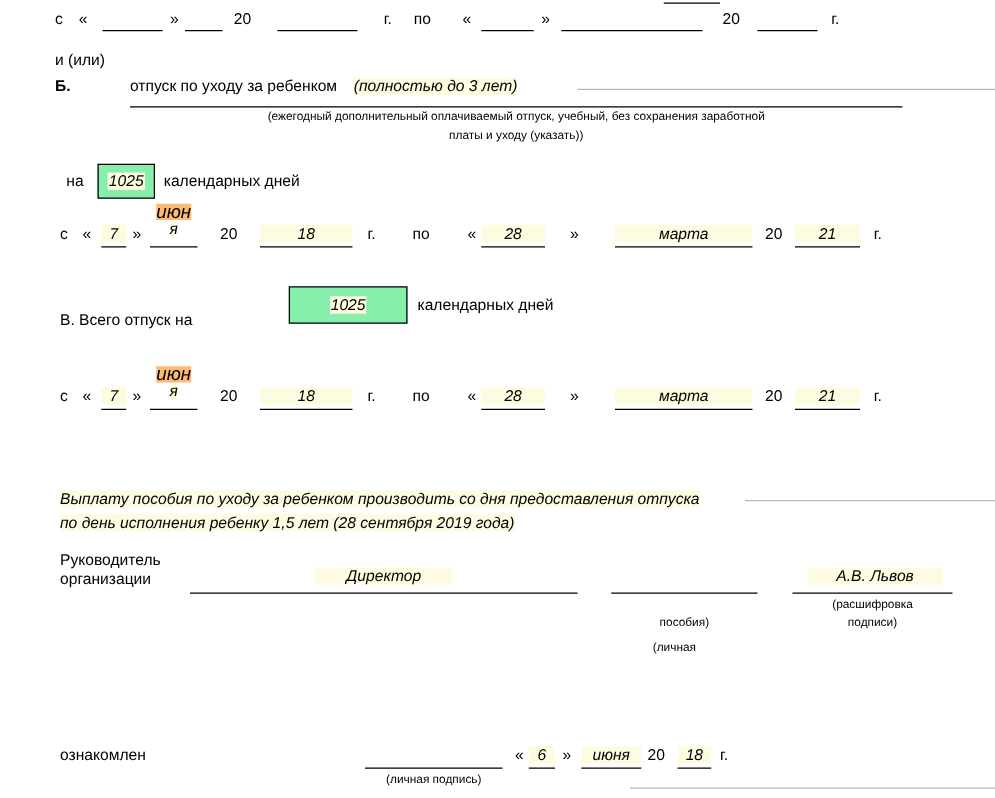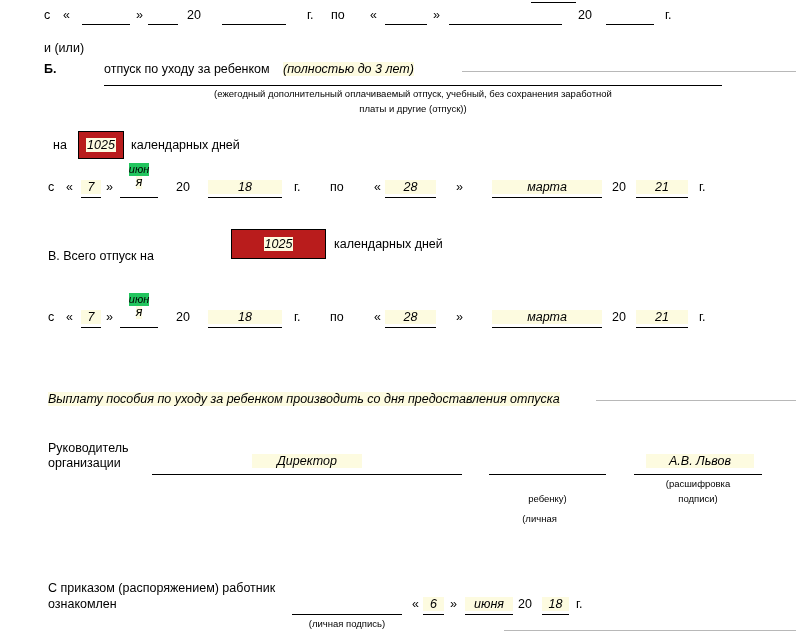--- a/index.html
+++ b/index.html
@@ -30,34 +30,34 @@
   .rule{position:absolute;height:0;border-bottom:1.4px solid #000;}
   .grayrule{position:absolute;height:0;border-bottom:1px solid #b8b8b8;}
 
   
   .box{
     position:absolute;
     border:1.4px solid #000;
     box-sizing:border-box;
     display:flex;align-items:center;justify-content:center;
     font-style:italic;font-size:12.5px;
-    background:#b91c1c;
+    background:#86efac;
   }
   .box > span{background:#fdfbe0;padding:0 1px;}
 
   
   .note{
     position:absolute;
     font-style:italic;font-size:12.5px;line-height:19px;
     color:#000;
   }
   .note span{background:#fdfbe0;}
 
   .stack{position:absolute;text-align:center;line-height:13px;}
-  .stack .top{font-style:italic;font-size:11px;background:#22c55e;display:inline-block;text-align:right;}
+  .stack .top{font-style:italic;font-size:15px;background:#fdba74;display:inline-block;text-align:right;}
   .stack .bot{font-style:italic;font-size:12.5px;background:#fdfbe0;display:inline-block;}
 </style>
 </head>
 <body>
 
 <div class="page">
 
   <div class="rule" style="left:531px;top:2px;width:45px;"></div>
 
   <div class="lbl" style="left:44px;top:8px;">с</div>
@@ -84,21 +84,21 @@
   <div class="lbl" style="left:665px;top:8px;">г.</div>
 
   <div class="lbl" style="left:44px;top:41px;">и (или)</div>
 
   <div class="lbl lbl-b" style="left:44px;top:62px;">Б.</div>
   <div class="lbl" style="left:104px;top:62px;">отпуск по уходу за ребенком</div>
   <div class="hw" style="left:283px;top:62px;">(полностью до 3 лет)</div>
   <div class="grayrule" style="left:462px;top:71px;width:334px;"></div>
   <div class="rule" style="left:104px;top:85px;width:618px;"></div>
   <div class="cap" style="left:104px;top:88px;width:618px;">(ежегодный дополнительный оплачиваемый отпуск, учебный, без сохранения заработной</div>
-  <div class="cap" style="left:104px;top:103px;width:618px;">платы и другие (отпуск))</div>
+  <div class="cap" style="left:104px;top:103px;width:618px;">платы и уходу (указать))</div>
 
   <div class="lbl" style="left:53px;top:138px;">на</div>
   <div class="box" style="left:78px;top:131px;width:46px;height:28px;">
     <span>1025</span>
   </div>
   <div class="lbl" style="left:131px;top:138px;">календарных дней</div>
 
   <div class="lbl" style="left:48px;top:180px;">с</div>
   <div class="lbl" style="left:66px;top:180px;">«</div>
   <div class="hw" style="left:81px;top:180px;width:20px;">7</div>
@@ -152,39 +152,39 @@
   <div class="lbl" style="left:456px;top:310px;">»</div>
   <div class="hw" style="left:492px;top:310px;width:110px;">марта</div>
   <div class="rule" style="left:492px;top:327px;width:110px;"></div>
   <div class="lbl" style="left:612px;top:310px;">20</div>
   <div class="hw" style="left:636px;top:310px;width:52px;">21</div>
   <div class="rule" style="left:636px;top:327px;width:52px;"></div>
   <div class="lbl" style="left:699px;top:310px;">г.</div>
 
   <div class="note" style="left:48px;top:390px;width:560px;">
     <span>Выплату пособия по уходу за ребенком производить со дня предоставления отпуска</span><br>
+    <span>по день исполнения ребенку 1,5 лет (28 сентября 2019 года)</span>
   </div>
   <div class="grayrule" style="left:596px;top:400px;width:200px;"></div>
 
   <div class="lbl" style="left:48px;top:441px;">Руководитель</div>
   <div class="lbl" style="left:48px;top:456px;">организации</div>
 
   <div class="hw" style="left:252px;top:454px;width:110px;">Директор</div>
   <div class="rule" style="left:152px;top:474px;width:310px;"></div>
 
   <div class="rule" style="left:489px;top:474px;width:117px;"></div>
   <div class="cap" style="left:481px;top:478px;width:117px;margin-top:35px;">(личная</div>
-  <div class="cap" style="left:489px;top:493px;width:117px;">ребенку)</div>
+  <div class="cap" style="left:489px;top:493px;width:117px;">пособия)</div>
 
   <div class="hw" style="left:646px;top:454px;width:108px;">А.В. Львов</div>
   <div class="rule" style="left:634px;top:474px;width:128px;"></div>
   <div class="cap" style="left:634px;top:478px;width:128px;">(расшифровка</div>
   <div class="cap" style="left:634px;top:493px;width:128px;">подписи)</div>
 
-  <div class="lbl" style="left:48px;top:581px;">С приказом (распоряжением) работник</div>
   <div class="lbl" style="left:48px;top:597px;">ознакомлен</div>
 
   <div class="rule" style="left:292px;top:614px;width:110px;"></div>
   <div class="cap" style="left:292px;top:618px;width:110px;">(личная подпись)</div>
 
   <div class="lbl" style="left:412px;top:597px;">«</div>
   <div class="hw" style="left:423px;top:597px;width:21px;">6</div>
   <div class="rule" style="left:423px;top:614px;width:21px;"></div>
   <div class="lbl" style="left:450px;top:597px;">»</div>
   <div class="hw" style="left:465px;top:597px;width:48px;">июня</div>

